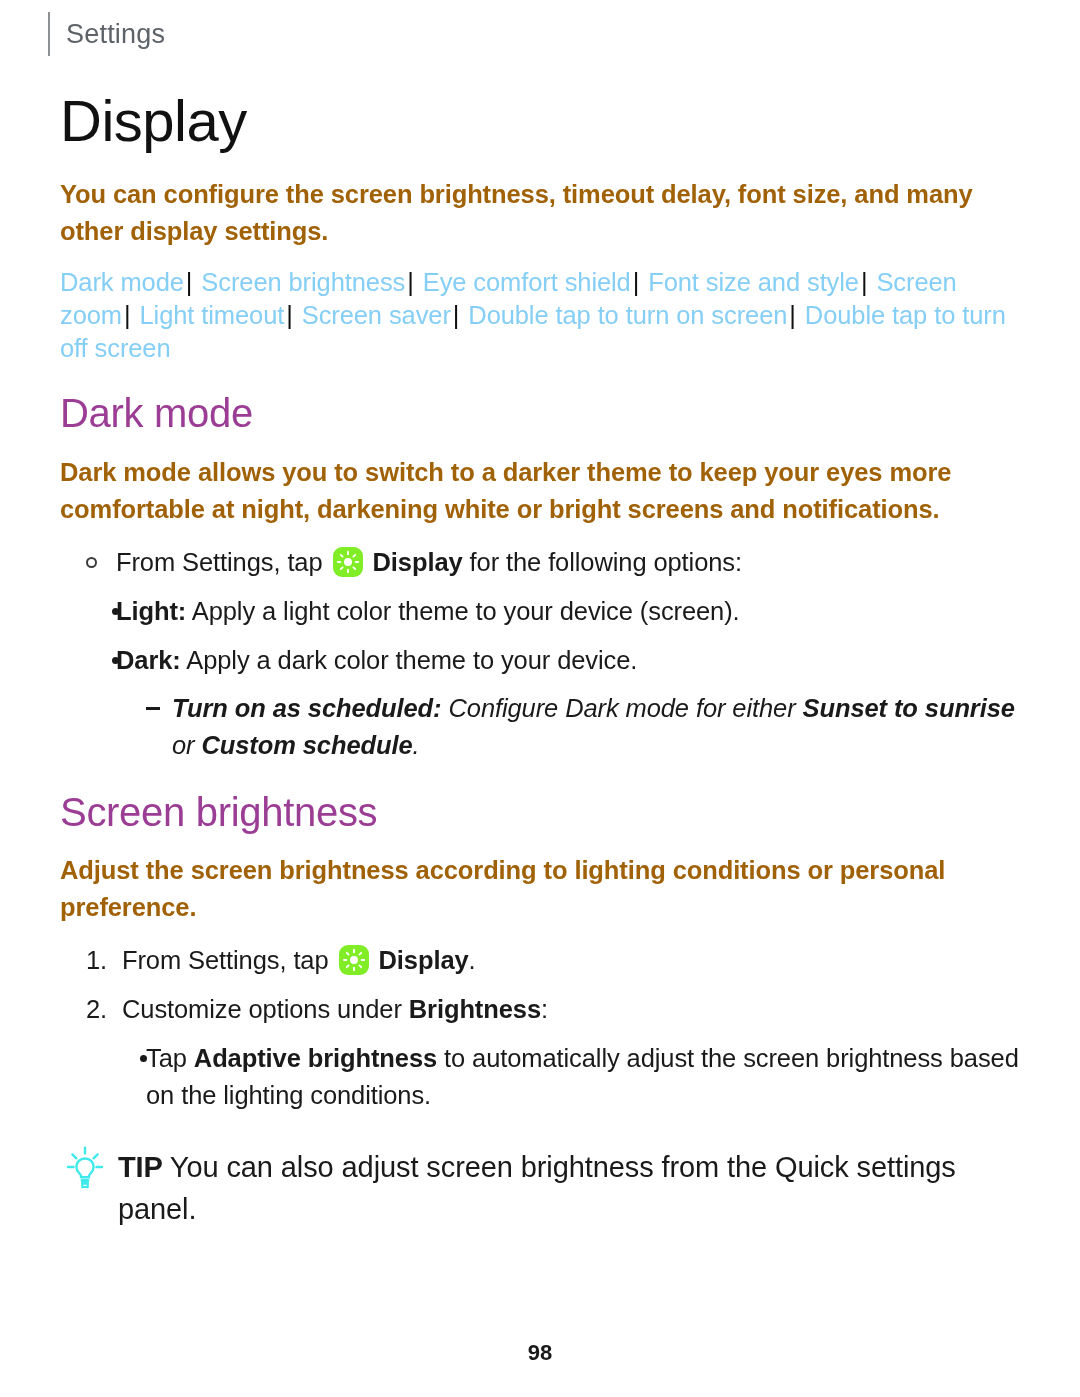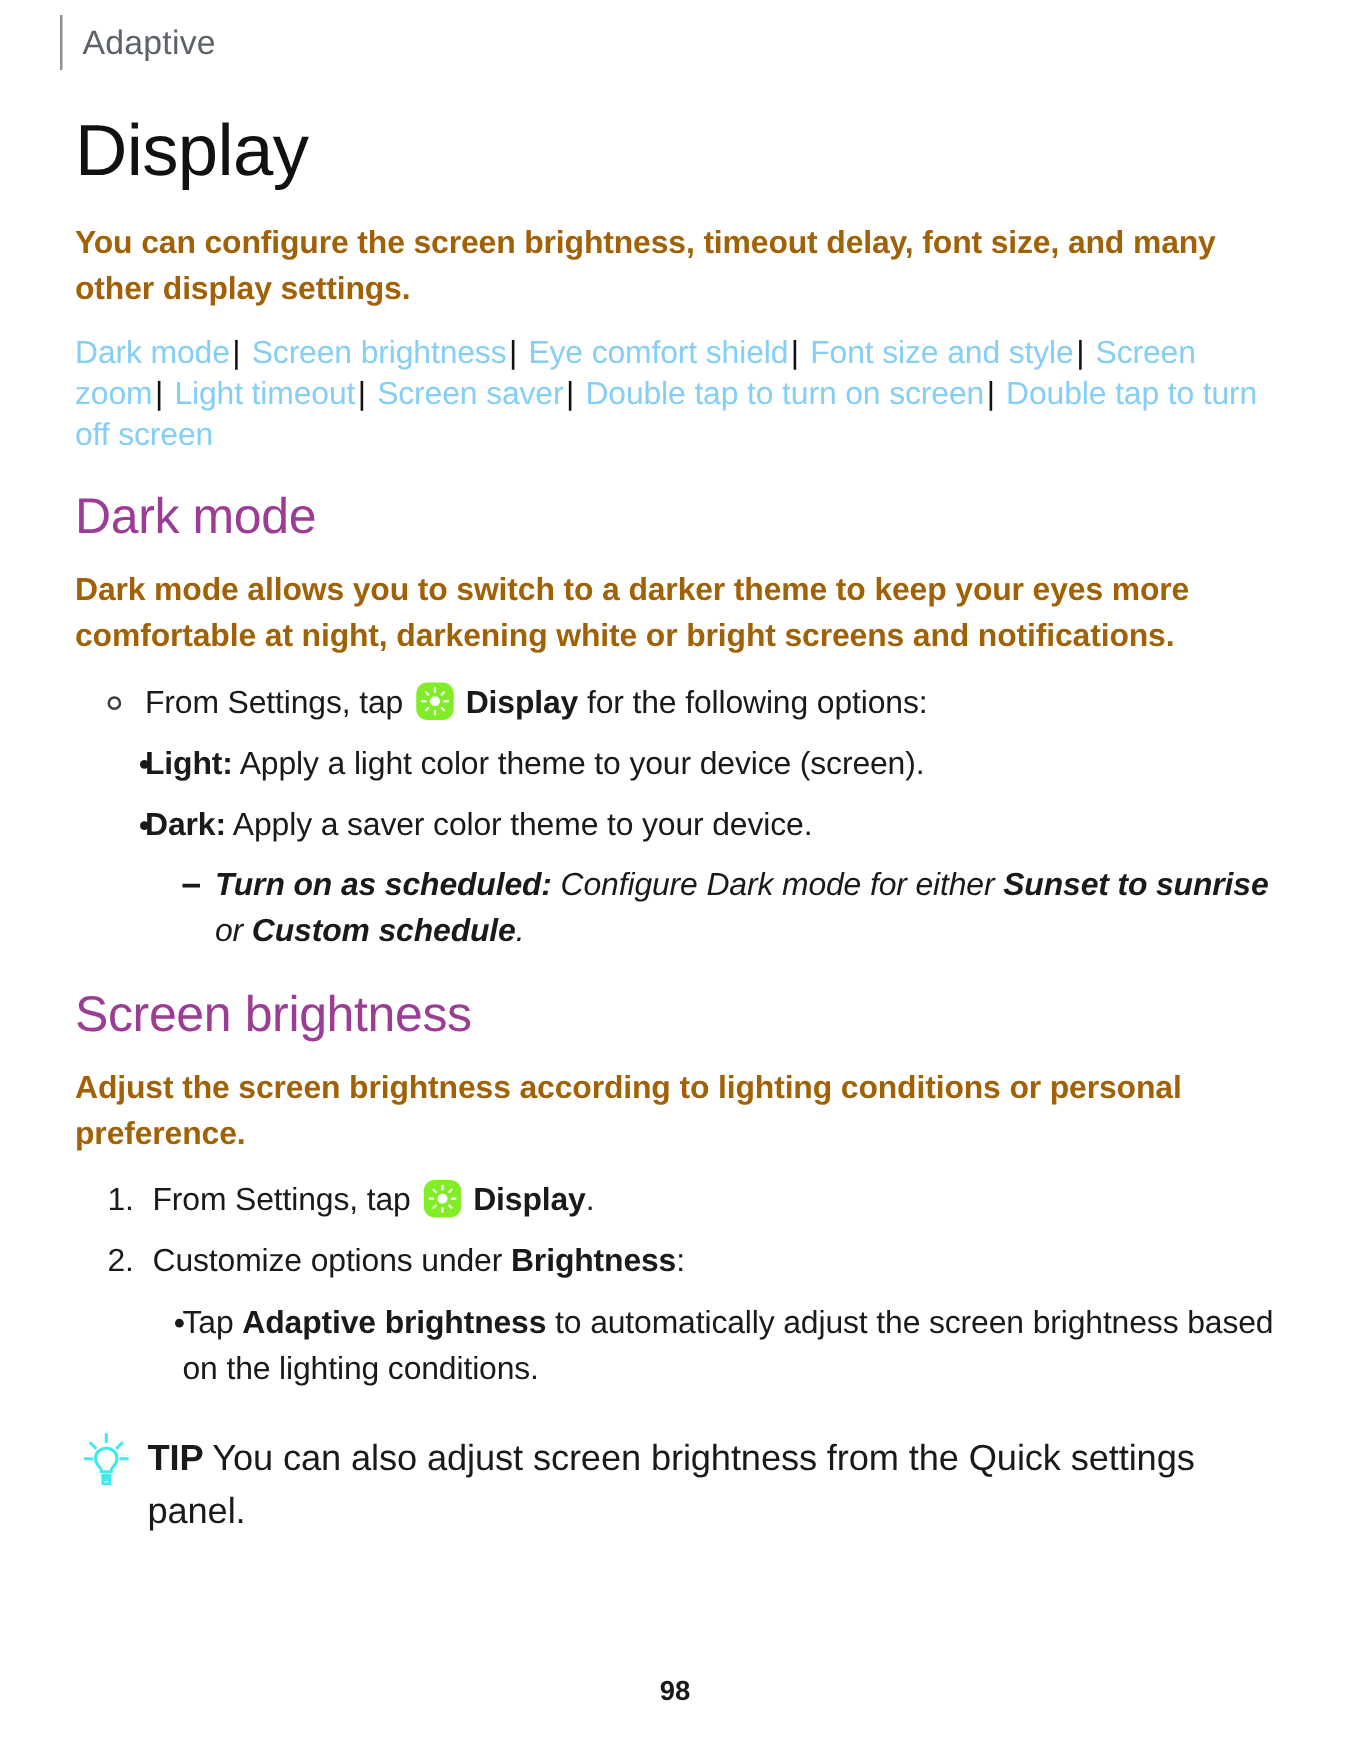--- a/index.html
+++ b/index.html
@@ -222,21 +222,21 @@
     font-weight: bold;
   }
 </style>
 </head>
 <body>
 
 <div class="page">
 
   <div class="breadcrumb">
     <div class="rule"></div>
-    <div class="label">Adaptive</div>
+    <div class="label">Settings</div>
   </div>
 
   <div class="content">
 
     <h1 class="page-title">Display</h1>
 
     <p class="body">You can configure the screen brightness, timeout delay, font size, and many other display settings.</p>
 
     <div class="navlinks">
       <a href="#">Dark mode</a><span class="sep">|</span>
@@ -280,21 +280,21 @@
 
     <ul class="lvl2 lvl-dot">
       <li class="item">
         <span class="marker"></span>
         <b>Light:</b>
         <span>Apply a light color theme to your device (screen).</span>
       </li>
       <li class="item">
         <span class="marker"></span>
         <b>Dark:</b>
-        <span>Apply a saver color theme to your device.</span>
+        <span>Apply a dark color theme to your device.</span>
       </li>
     </ul>
 
     <ul class="lvl3 lvl-dash">
       <li class="item">
         <span class="marker"></span>
         <b>Turn on as scheduled:</b>
         <span>Configure Dark mode for either</span>
         <b>Sunset to sunrise</b>
         <span>or</span>

